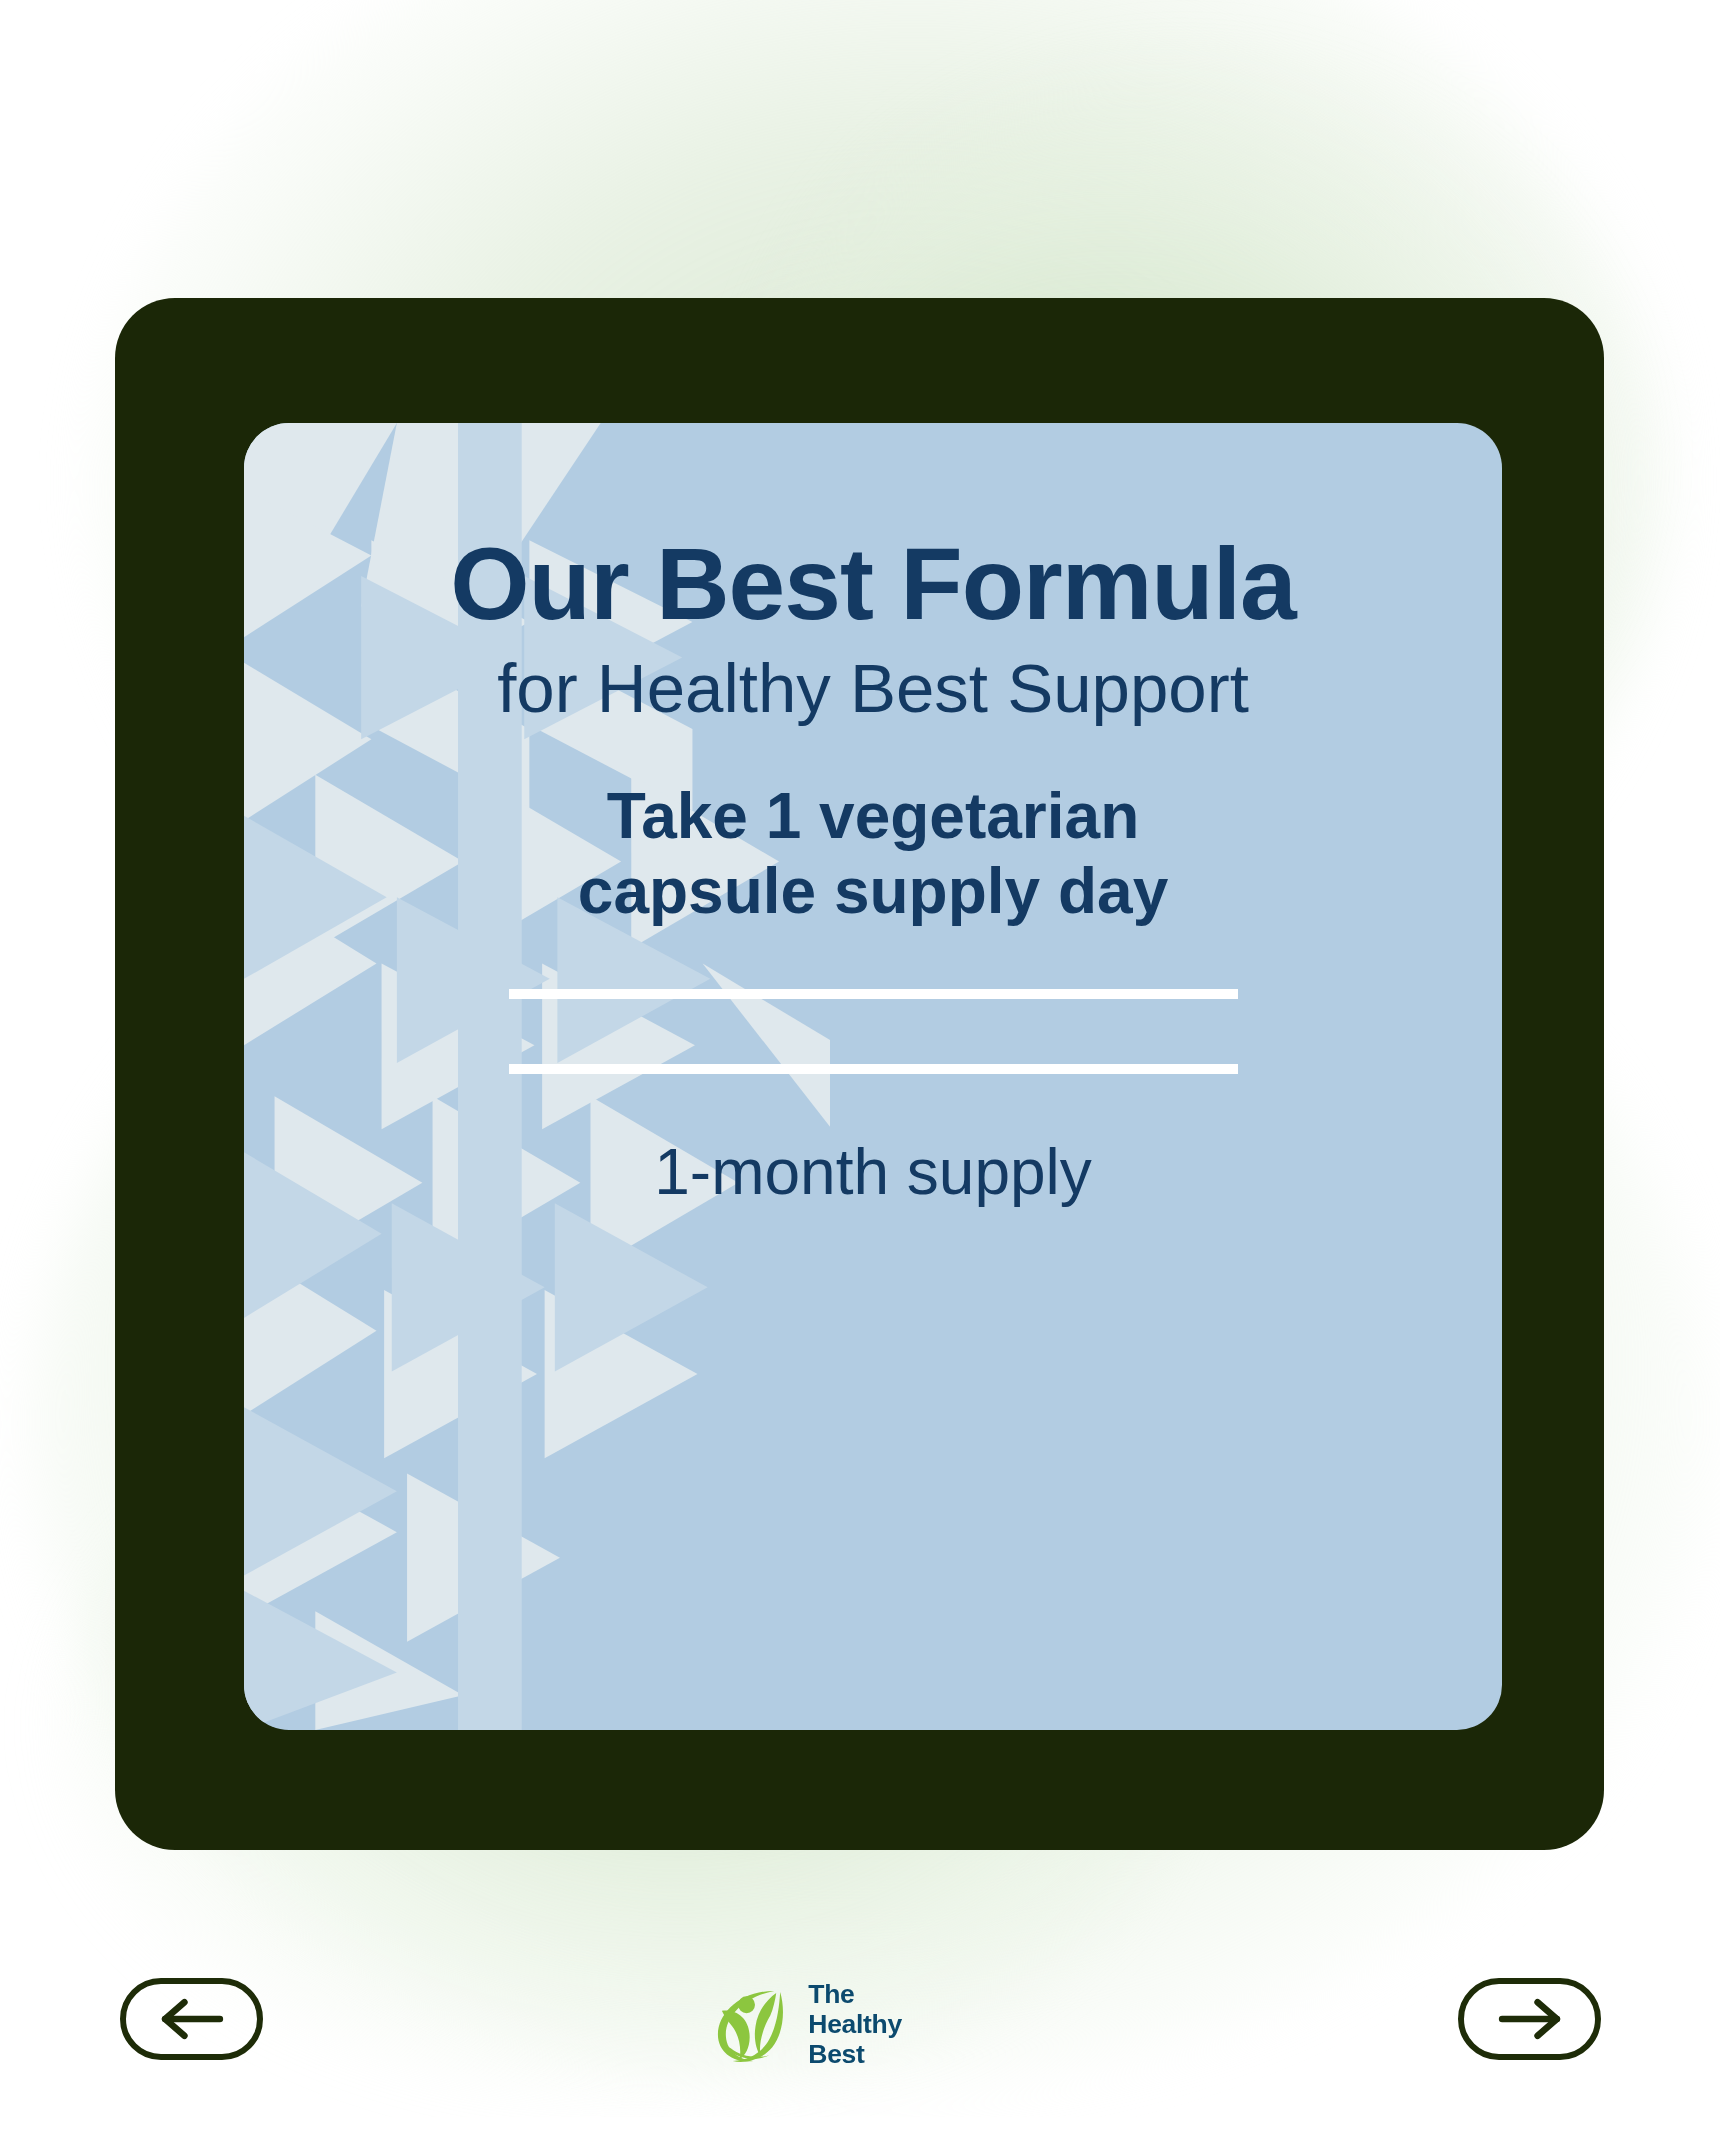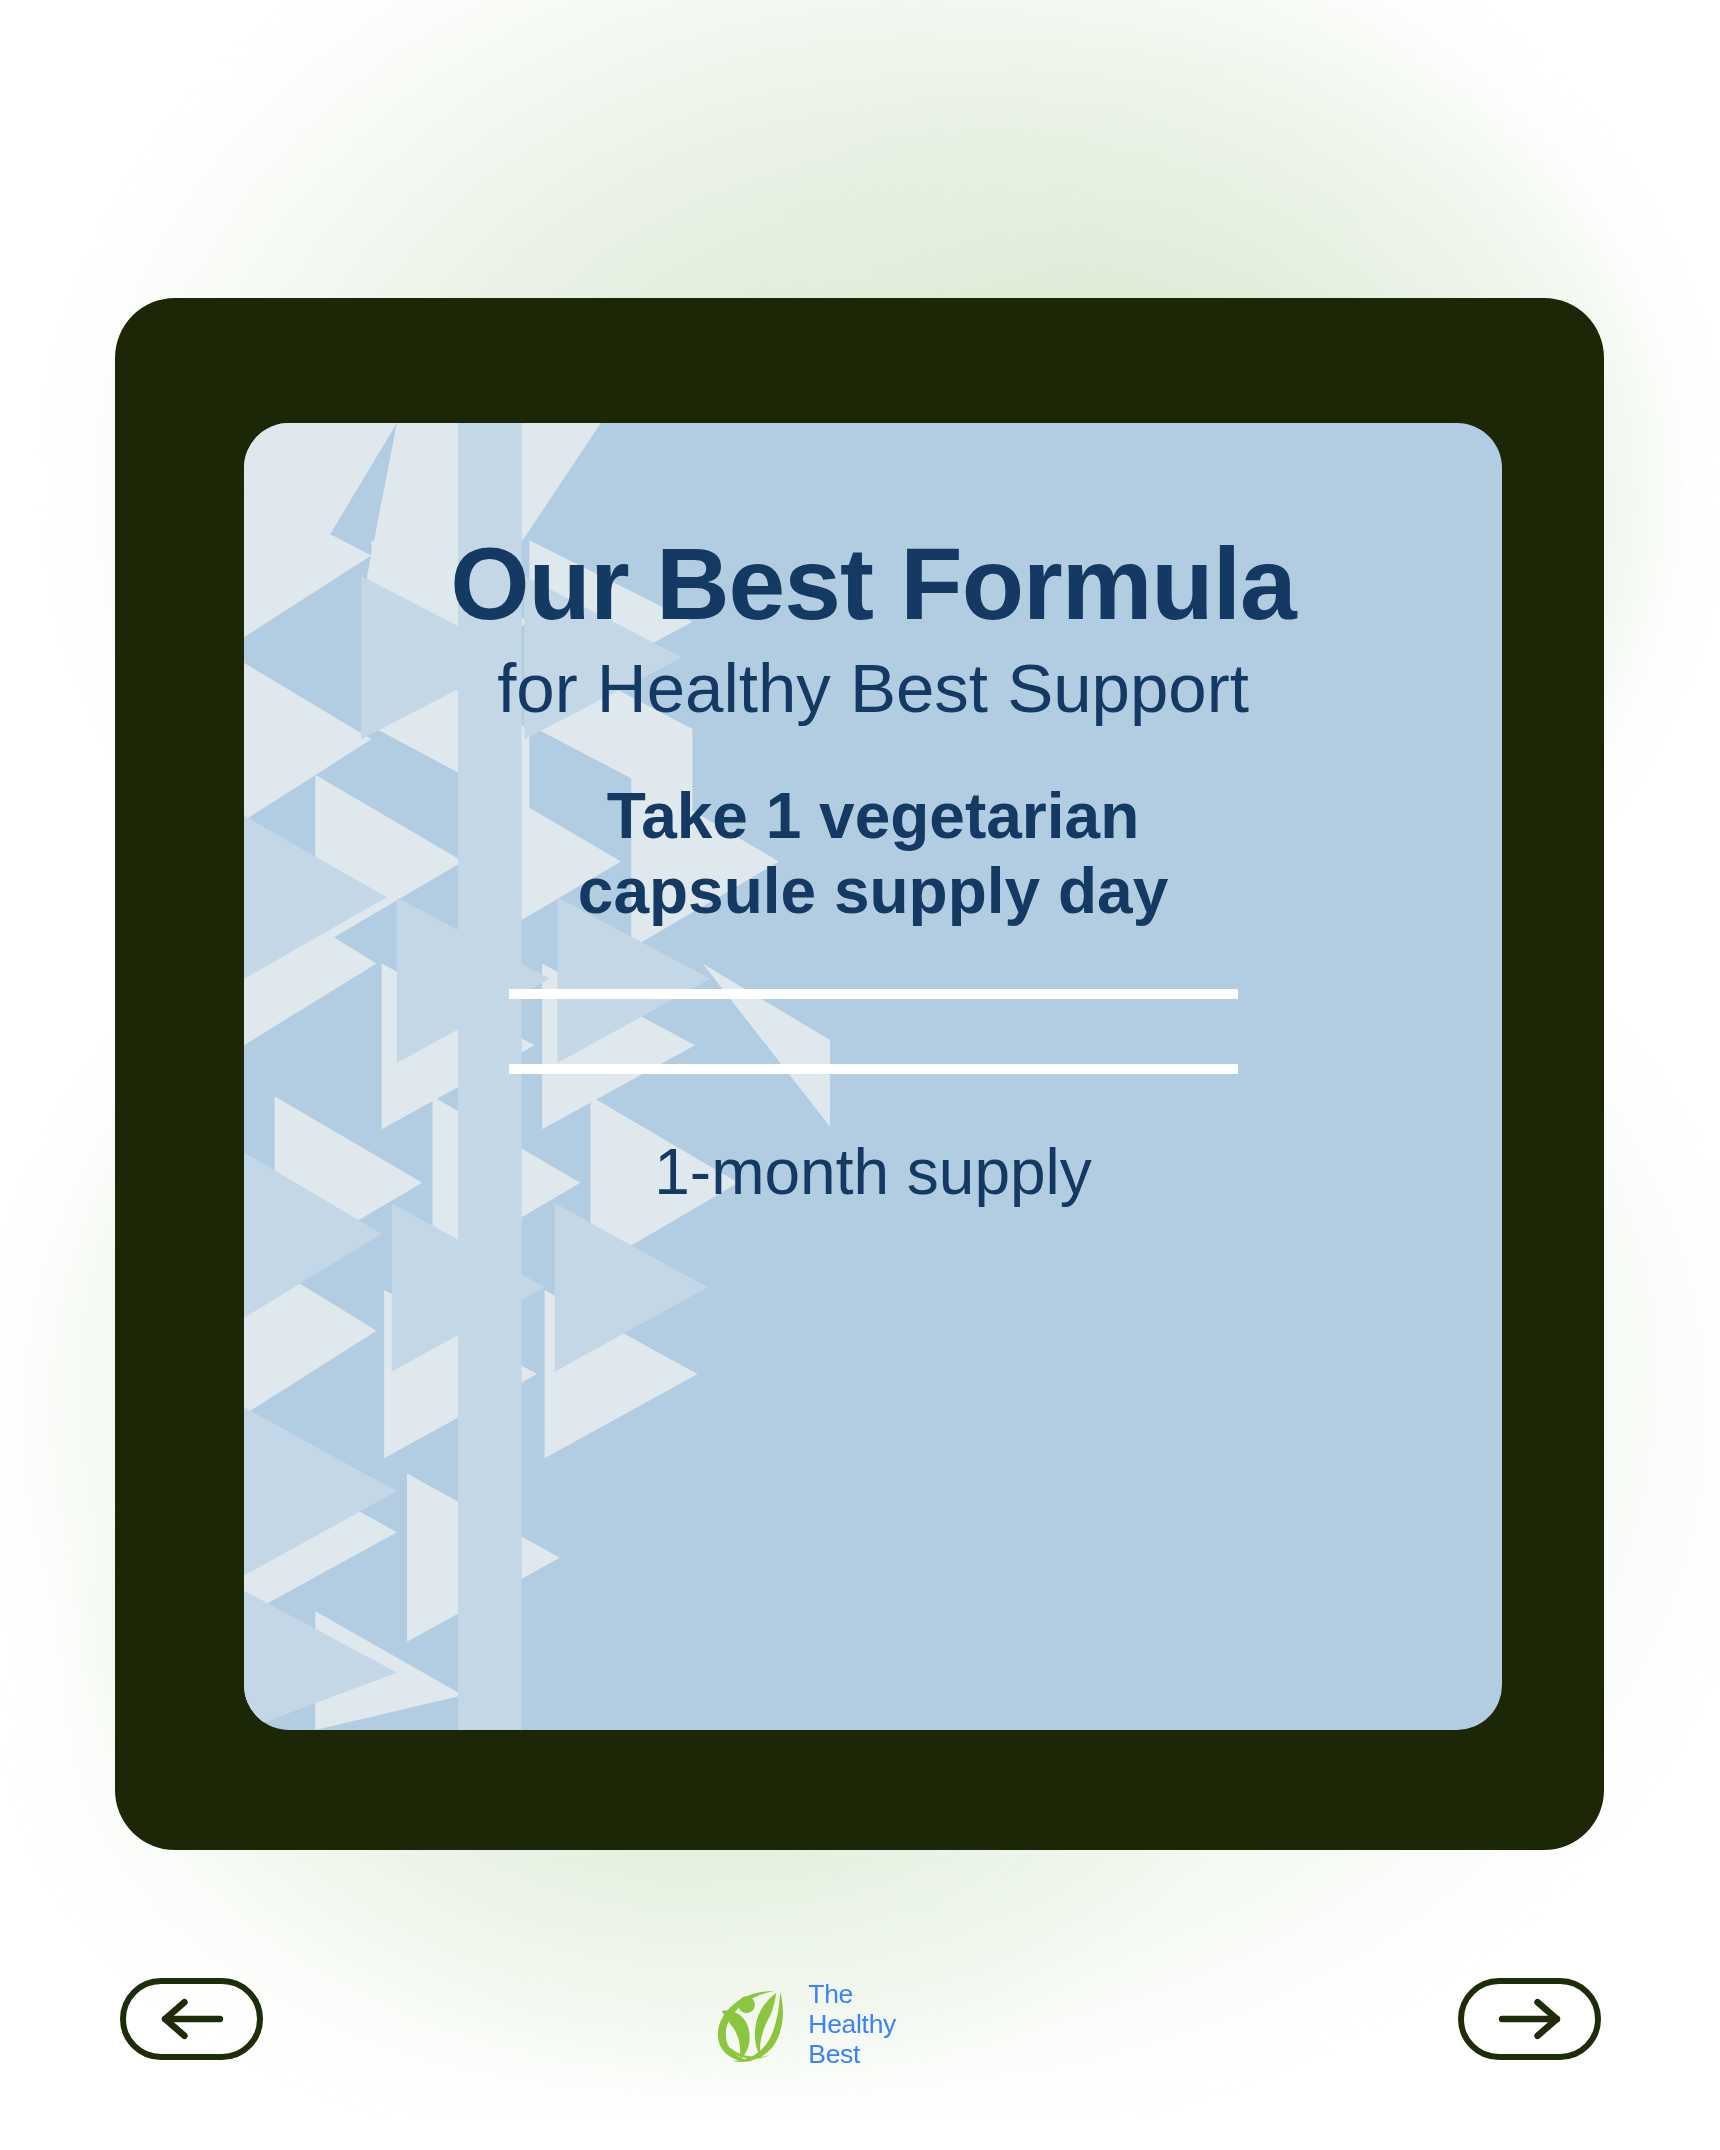--- a/index.html
+++ b/index.html
@@ -172,23 +172,23 @@
     height: 102px;
     display: flex;
     align-items: center;
     gap: 13.3px;
   }
   .logo-mark { width: 84px; height: 84px; flex: none; }
   .logo-text {
     display: flex;
     flex-direction: column;
     justify-content: center;
-    color: #3b82f6;
+    color: #0c4a6e;
     font-size: 26.5px;
-    font-weight: 400;
+    font-weight: 700;
     line-height: 1.12;
     letter-spacing: -0.3px;
   }
 </style>
 </head>
 <body>
 
 <div class="page">
 
   <div class="wash wash-a"></div>

